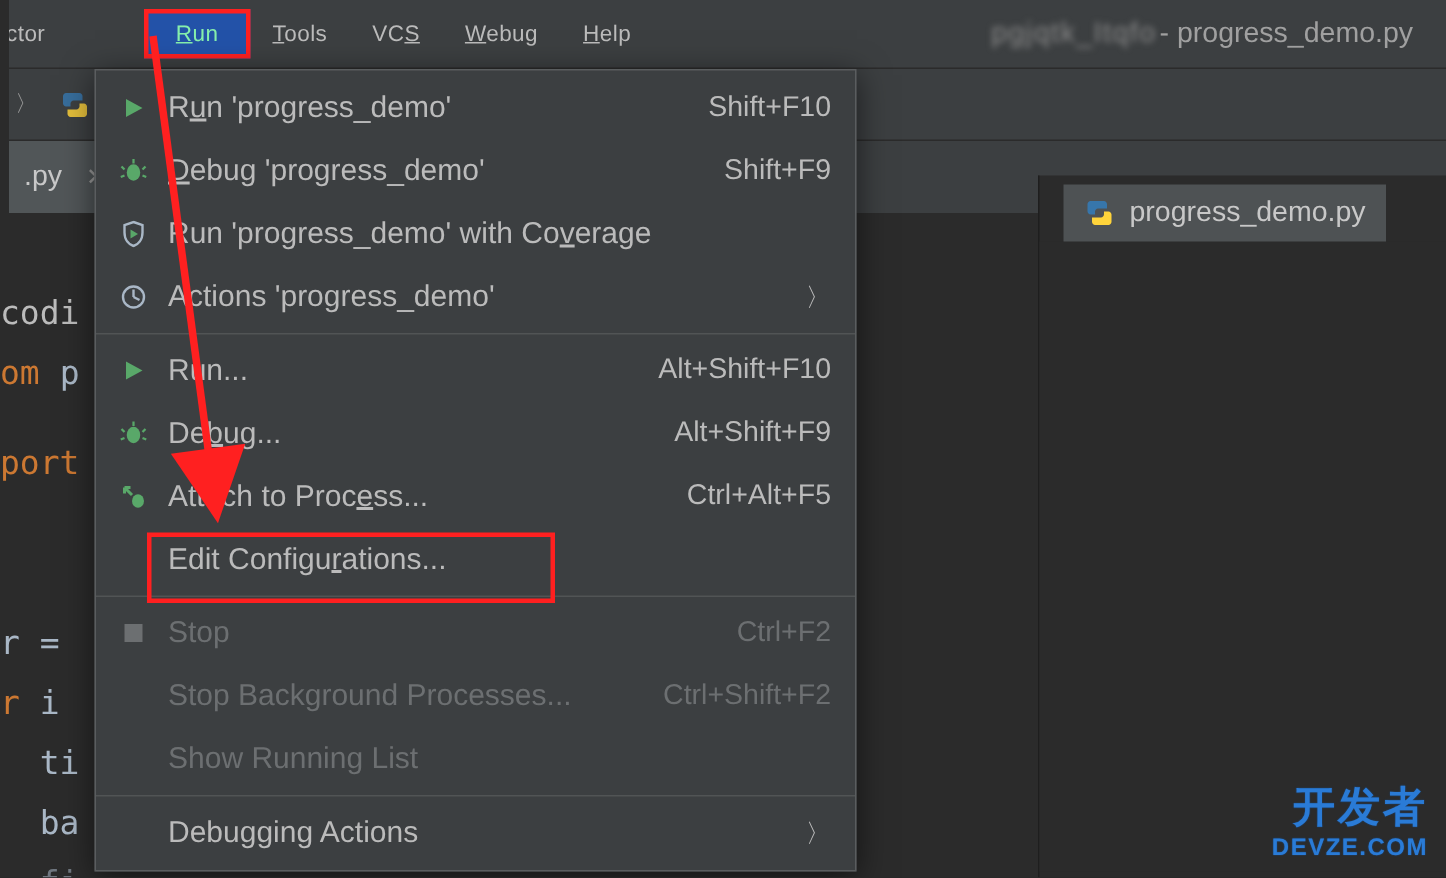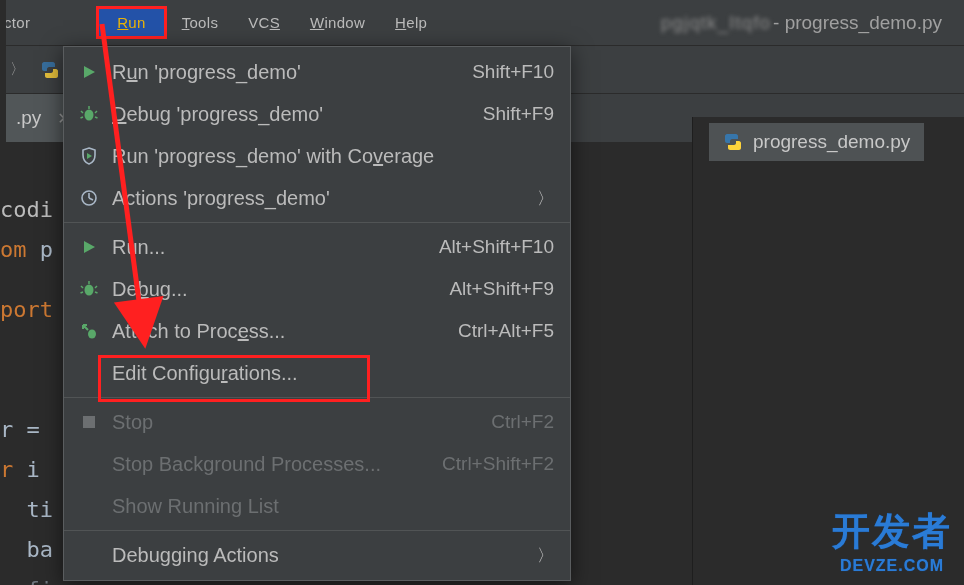--- a/index.html
+++ b/index.html
@@ -23,21 +23,21 @@
     }
     .menubar-item {
       padding: 8px 15px;
       color: #bbbbbb;
       cursor: pointer;
       font-size: 15px;
       letter-spacing: 0.3px;
     }
     .menubar-item.run-active {
       background: #2352a8;
-      color: #eab308;
+      color: #86efac;
       border: 3px solid #ff2020;
       padding: 5px 18px;
       margin-left: 56px;
     }
     .menubar-item .mnemonic { text-decoration: underline; }
     .title-segment {
       margin-left: auto;
       padding-right: 22px;
       color: #a0a0a0;
       font-size: 19px;
@@ -131,38 +131,38 @@
     #hl-edit { left: 98px; top: 355px; width: 272px; height: 47px; }
     #arr-svg { position:absolute; left: 92px; top: 14px; z-index: 70; pointer-events:none; }
 
     .watermark {
       position: absolute;
       right: 12px; bottom: 10px;
       text-align: right;
       z-index: 80;
       pointer-events:none;
     }
-    .watermark .cn { color:#2a7bd6; font-size:38px; font-weight:700; text-shadow: 0 0 1px #1856a0; letter-spacing: 2px;}
+    .watermark .cn { color:#2a7bd6; font-size:28px; font-weight:700; text-shadow: 0 0 1px #1856a0; letter-spacing: 2px;}
     .watermark .en { color:#2a7bd6; font-size:16px; font-weight:600; text-shadow:0 0 1px #1856a0; letter-spacing:1px;text-align:center;}
 
     .py-icon { display:inline-flex; width:20px; height:20px; }
     .left-cut { position:absolute; left:0; top:0; width:6px; height:585px; background:#2b2b2b; z-index:0;}
     .chev { font-size:15px; color:#999;}
   </style>
 </head>
 <body>
 
 <div class="left-cut"></div>
 
 <div class="menubar">
   <span class="menubar-item" style="padding-left:4px;padding-right:10px">ctor</span>
   <span class="menubar-item run-active"><span class="mnemonic">R</span><span>un</span></span>
   <span class="menubar-item"><span class="mnemonic">T</span><span>ools</span></span>
   <span class="menubar-item"><span>VC</span><span class="mnemonic">S</span></span>
-  <span class="menubar-item"><span class="mnemonic">W</span><span>indow</span></span>
+  <span class="menubar-item"><span class="mnemonic">W</span><span>ebug</span></span>
   <span class="menubar-item"><span class="mnemonic">H</span><span>elp</span></span>
   <span class="title-segment">
     <span class="title-left-blur">pgjqtk_Itqfo</span>
       <span> - progress_demo.py</span>
   </span>
 </div>
 
 <div class="toolbar">
   <span class="chev">〉</span>
   <span class="toolbar-icon">

